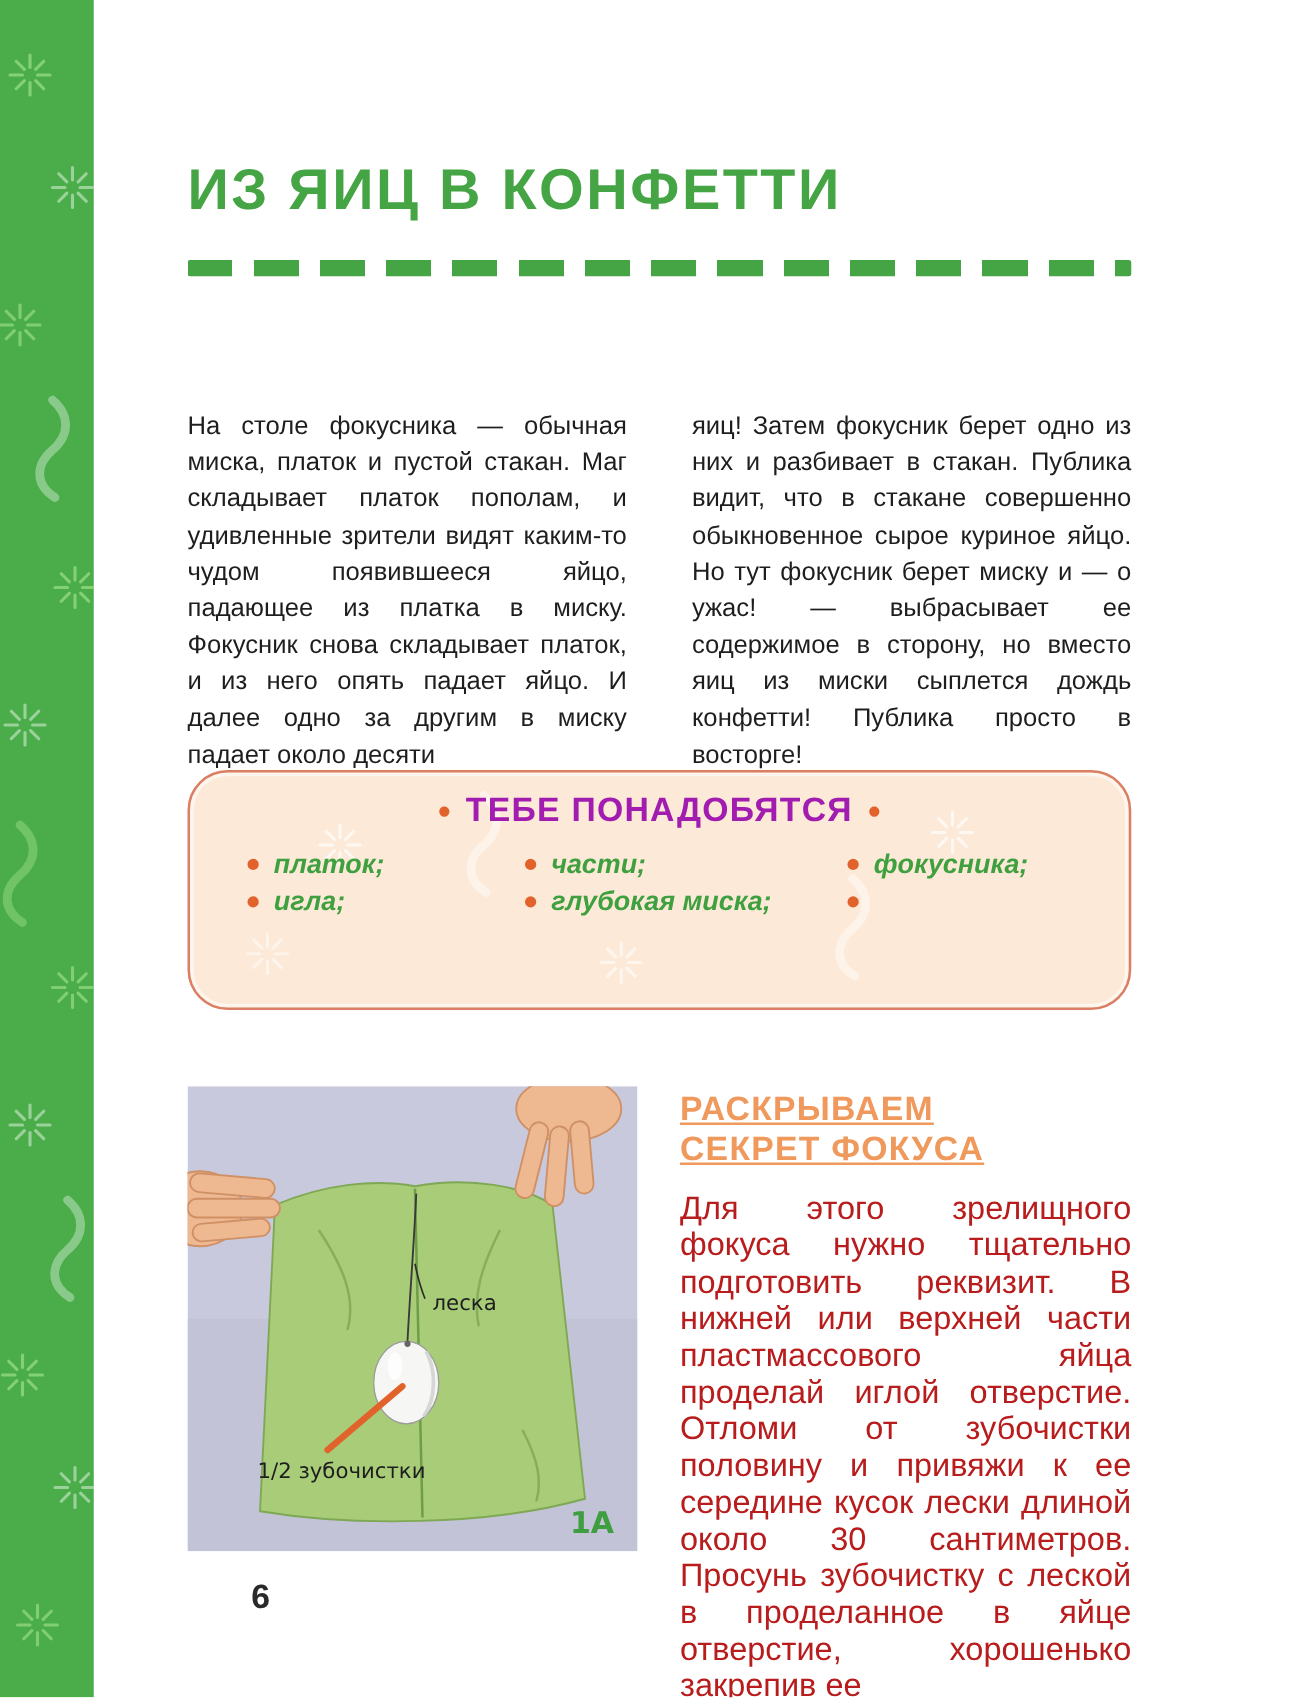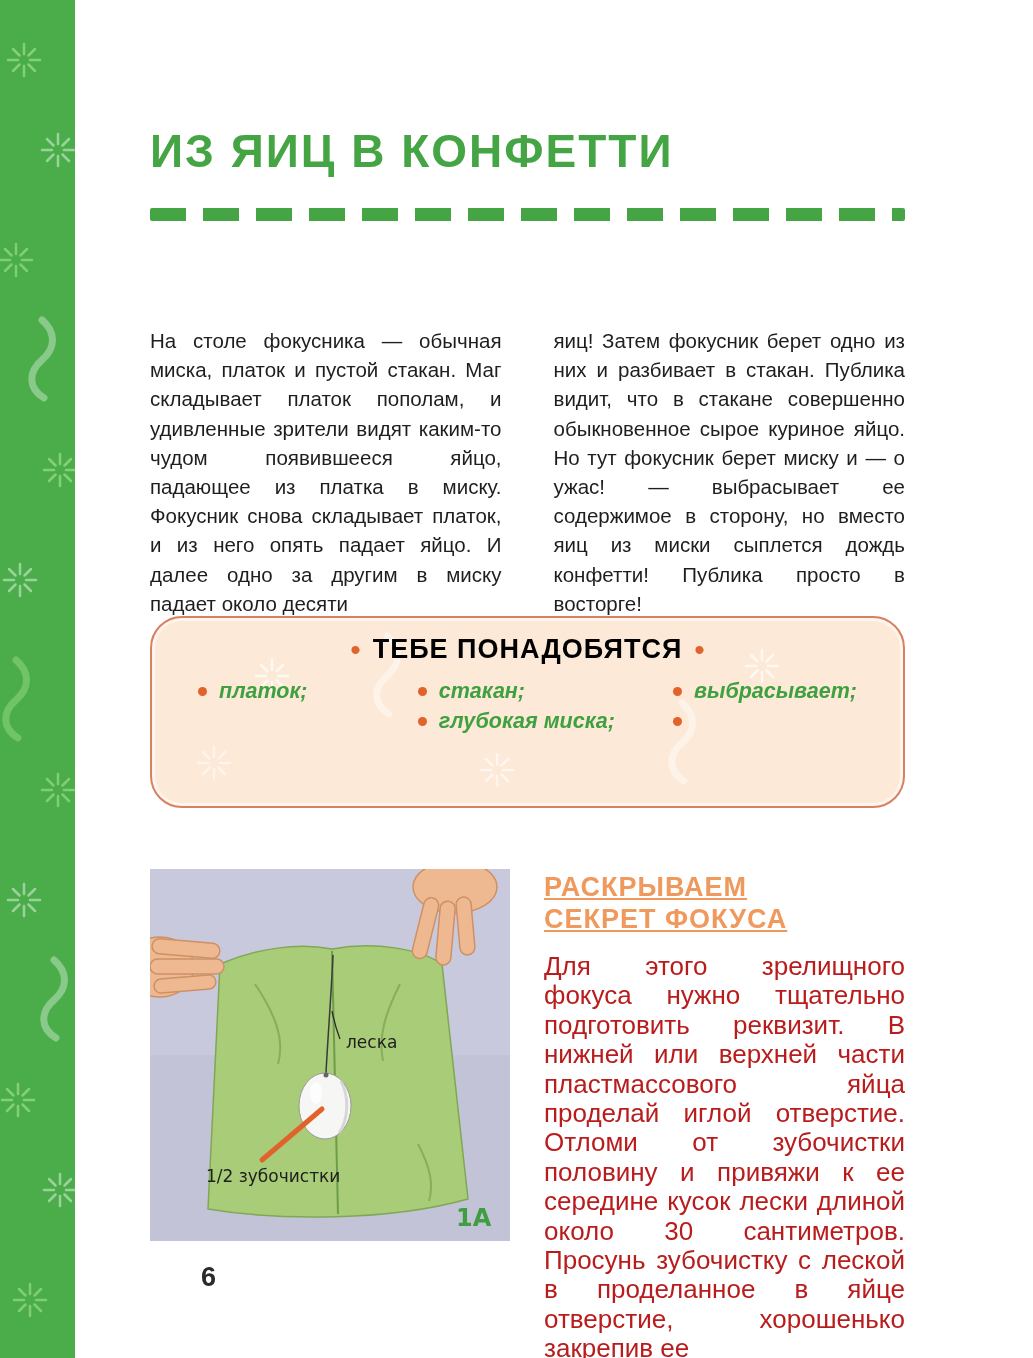--- a/index.html
+++ b/index.html
@@ -34,21 +34,21 @@
 
   .needs {
     position:absolute; top:600px; left:0; width:755px; height:192px; box-sizing:border-box;
     background:#fce9d8; border:2px solid #da7f63; border-radius:32px;
     box-shadow: inset 0 0 0 3px rgba(255,255,255,.55);
     overflow:hidden;
   }
   .needs-pattern { position:absolute; left:0; top:0; }
   .needs-title-row { position:relative; text-align:center; margin-top:15px; }
   .ndot { color:#e2622b; font-size:30px; vertical-align:-2px; margin:0 12px; }
-  .needs-title { color:#000000; font-size:27px; font-weight:700; letter-spacing:1px; }
+  .needs-title { color:#a21caf; font-size:27px; font-weight:700; letter-spacing:1px; }
   .needs-cols { position:relative; display:flex; padding:9px 46px 0 46px; }
   .ncol1 { width:222px; }
   .ncol2 { width:258px; }
   .ncol3 { flex:1; }
   .nitem {
     display:flex; align-items:flex-start;
     font-style:italic; font-weight:700; color:#3fa03f;
     font-size:21.5px; line-height:30px;
   }
   .bdot { width:9px; height:9px; border-radius:50%; background:#e2622b; margin:11px 12px 0 0; flex:none; }
@@ -127,35 +127,39 @@
       </svg>
       <div class="needs-title-row">
         <span class="ndot">•</span><span class="needs-title">ТЕБЕ ПОНАДОБЯТСЯ</span><span class="ndot">•</span>
       </div>
       <div class="needs-cols">
         <div class="ncol1">
           <div class="nitem">
               <span class="bdot"></span>
               <span>платок;</span>
             </div>
+          <div class="nitem">
+              <span class="bdot"></span>
+              <span>игла;</span>
+            </div>
         </div>
         <div class="ncol2">
           <div class="nitem">
               <span class="bdot"></span>
-              <span>стакан;</span>
+              <span>части;</span>
             </div>
           <div class="nitem">
               <span class="bdot"></span>
               <span>глубокая миска;</span>
             </div>
         </div>
         <div class="ncol3">
           <div class="nitem">
               <span class="bdot"></span>
-              <span>выбрасывает;</span>
+              <span>фокусника;</span>
             </div>
           <div class="nitem">
               <span class="bdot"></span>
             </div>
         </div>
       </div>
     </div>
 
     <svg class="figure" width="360" height="372" viewBox="0 0 360 372">
       <rect width="360" height="372" fill="#c9c9dd"></rect>

